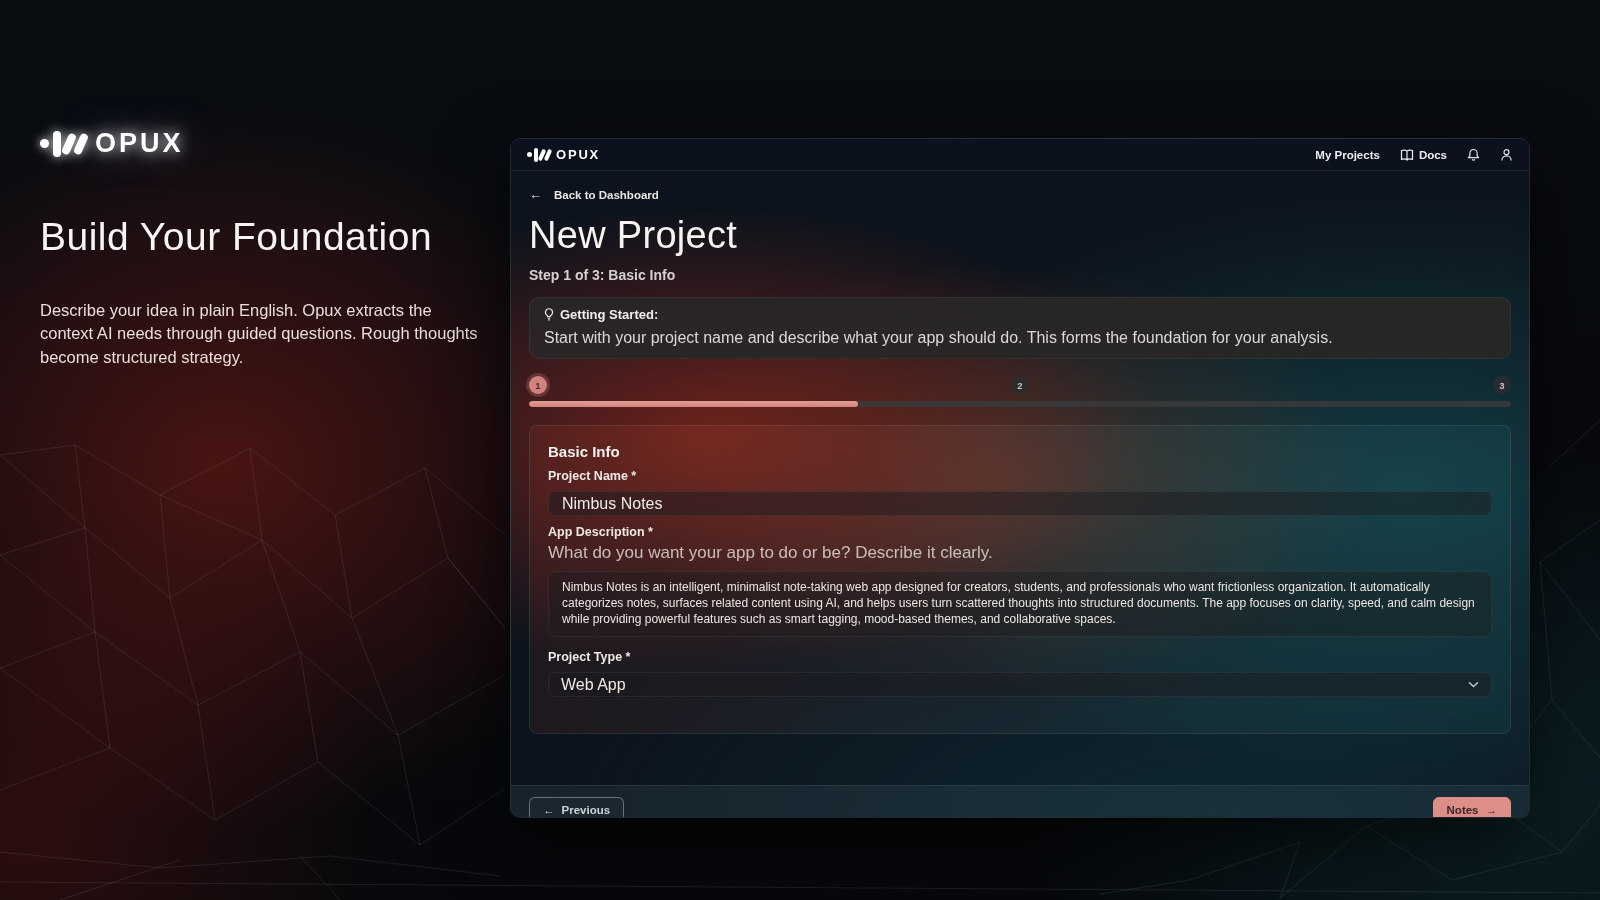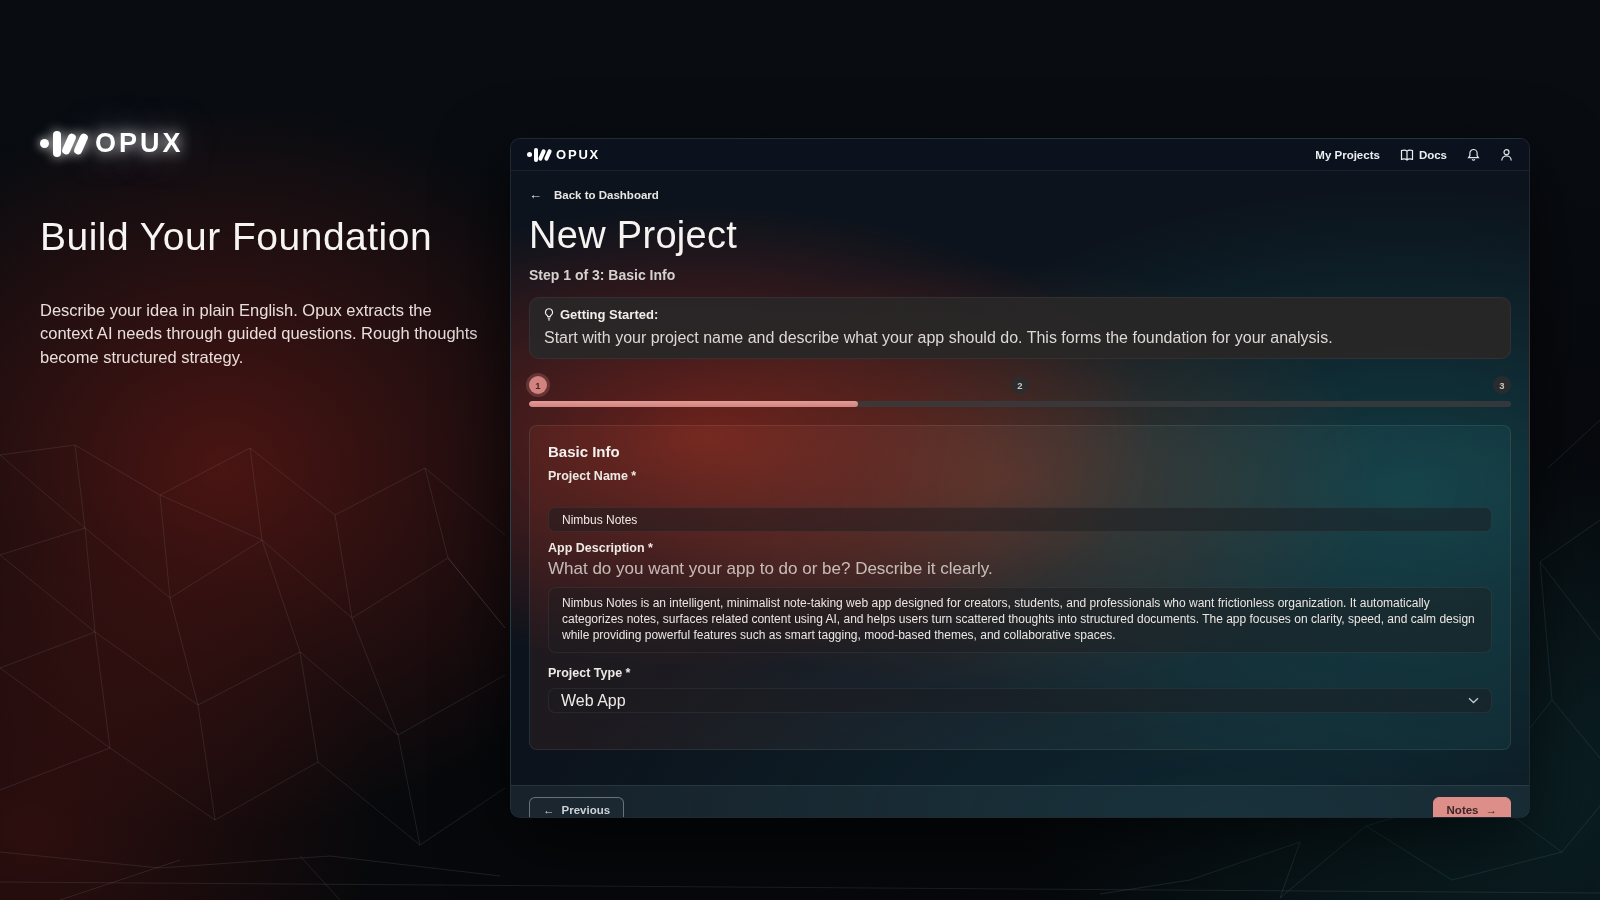--- a/index.html
+++ b/index.html
@@ -83,22 +83,22 @@
 
   .form-card {
     margin-top:18px; border-radius:8px; padding:17px 18px 36px;
     background:linear-gradient(100deg, rgba(210,80,50,0.10), rgba(255,255,255,0.045) 45%, rgba(40,130,135,0.12));
     border:1px solid rgba(255,255,255,0.08);
   }
   .card-title { font-size:15px; font-weight:700; color:#f4f0ed; }
   .field-label { margin-top:9px; font-size:12.5px; font-weight:600; color:#efe9e5; }
   .field-helper { margin-top:4px; font-size:17px; color:rgba(236,229,224,0.78); }
   .text-input {
-    margin-top:24px; width:100%; height:25px; border-radius:7px; border:1px solid rgba(255,255,255,0.06);
-    background:rgba(28,28,32,0.48); color:#f0eae6; font-size:12px; padding:0 13px;
+    margin-top:8px; width:100%; height:25px; border-radius:7px; border:1px solid rgba(255,255,255,0.06);
+    background:rgba(28,28,32,0.48); color:#f0eae6; font-size:16px; padding:0 13px;
     font-family:"Liberation Sans", sans-serif; outline:none;
   }
   .text-area {
     margin-top:8px; width:100%; height:66px; border-radius:8px; border:1px solid rgba(255,255,255,0.06);
     background:rgba(28,28,32,0.42); color:#ece6e2; font-size:12px; line-height:1.32; padding:8px 13px;
     font-family:"Liberation Sans", sans-serif; resize:none; outline:none;
   }
   .select-box {
     margin-top:8px; height:25px; border-radius:7px; border:1px solid rgba(255,255,255,0.06);
     background:rgba(28,28,32,0.48); color:#f0eae6; font-size:16px; padding:0 12px;

